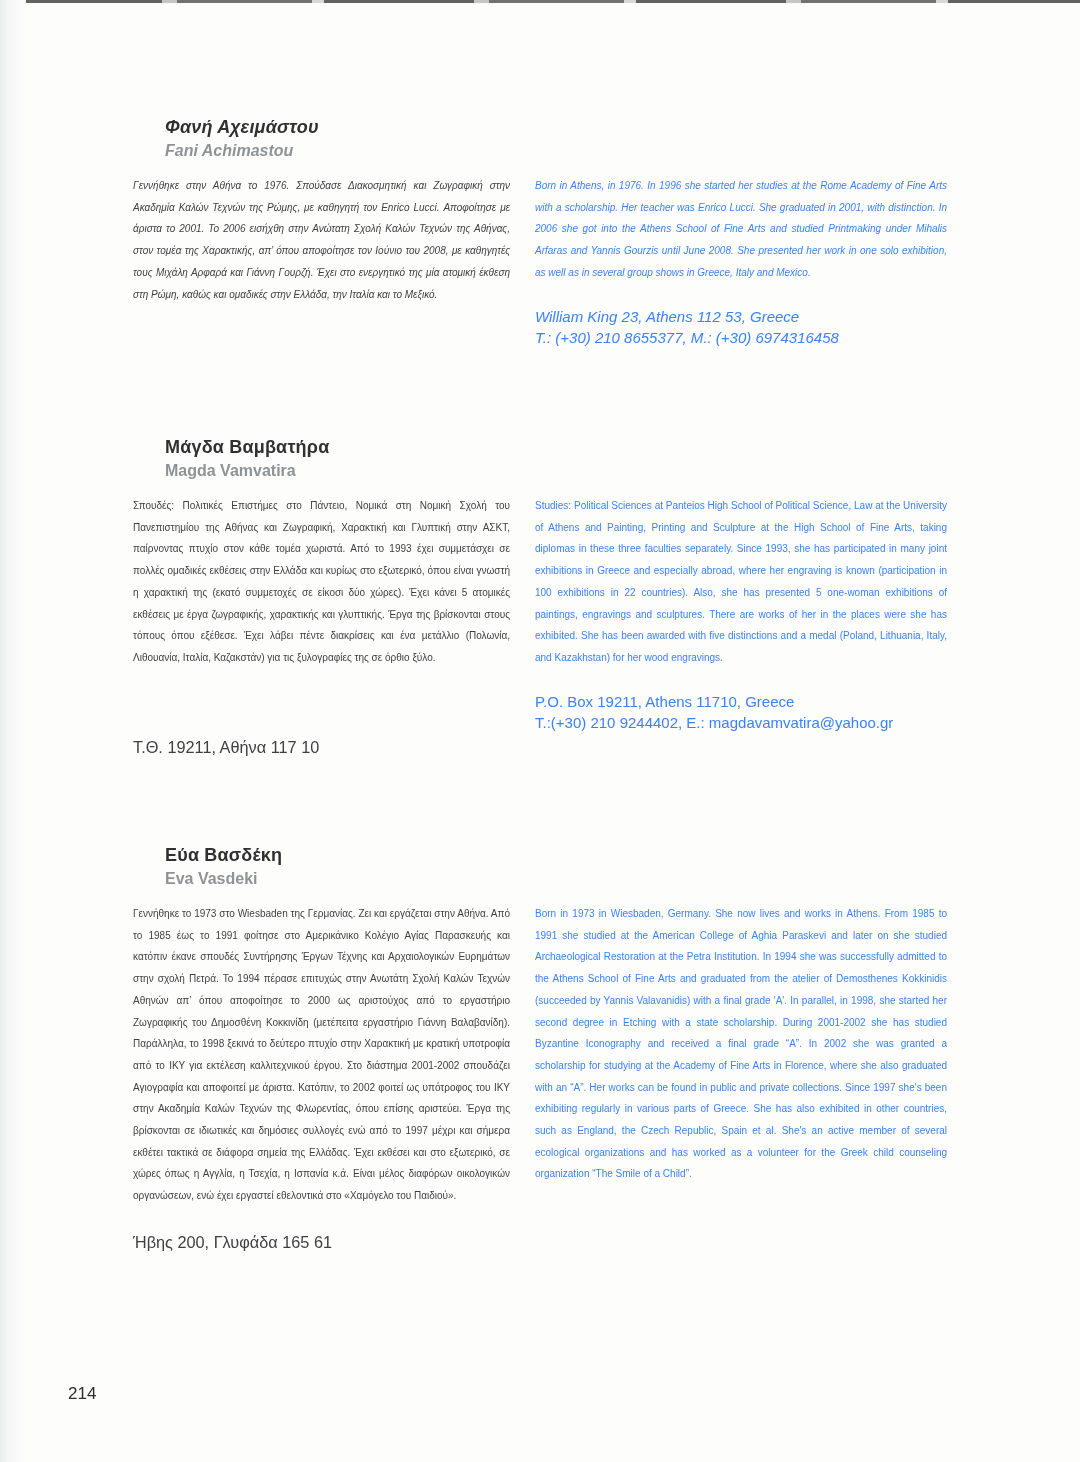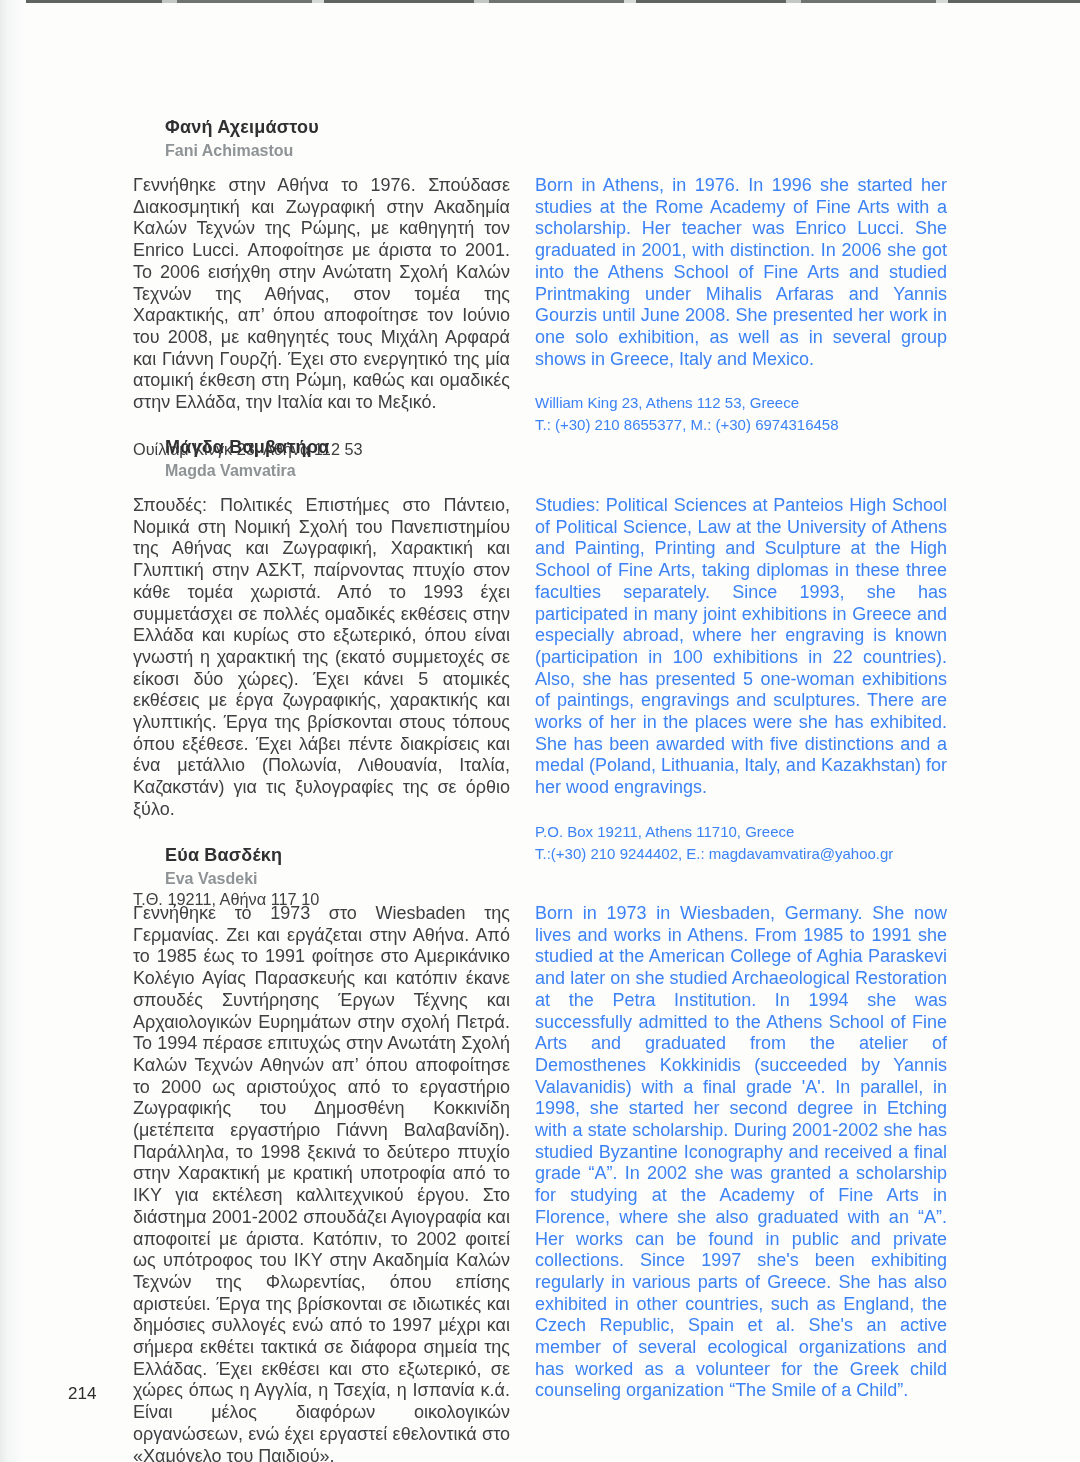--- a/index.html
+++ b/index.html
@@ -26,50 +26,49 @@
 
   .entry { position: absolute; left: 133px; width: 814px; }
   .entry-header { margin-left: 32px; margin-bottom: 15px; }
   .name-gr { font-size: 18px; font-weight: bold; color: #303032; letter-spacing: .2px; }
   .name-en { font-size: 16px; font-weight: bold; color: #8e9396; margin-top: 4px; }
 
   .cols { display: flex; gap: 25px; }
   .col-gr { width: 377px; color: #3f3f42; }
   .col-en { width: 412px; color: #3b82f6; }
 
-  .bio { font-size: 18px; line-height: 21.7px; text-align: justify; }
+  .bio { font-size: 10px; line-height: 21.7px; text-align: justify; }
   .address { margin-top: 26px; font-size: 16.3px; }
   .address.tall { margin-top: 69px; }
   .contact { margin-top: 22px; font-size: 15px; line-height: 21.7px; }
   .contact div { white-space: nowrap; }
 
   .page-number {
     position: absolute; left: 68px; top: 1384px;
     font-size: 17px; color: #2d2d2e;
   }
-  .entry-1 { top: 117px; }
+  .entry-1 { top: 117px; font-style: italic; }
   .entry-2 { top: 437px; }
   .entry-3 { top: 845px; }
 </style>
 </head>
 <body>
 
 <div class="page">
   <div class="top-edge"></div>
   <div class="left-edge"></div>
 
   <div class="entry entry-1">
     <div class="entry-header">
       <div class="name-gr">Φανή Αχειμάστου</div>
       <div class="name-en">Fani Achimastou</div>
     </div>
     <div class="cols">
       <div class="col-gr">
         <div class="bio">Γεννήθηκε στην Αθήνα το 1976. Σπούδασε Διακοσμητική και Ζωγραφική στην Ακαδημία Καλών Τεχνών της Ρώμης, με καθηγητή τον Enrico Lucci. Αποφοίτησε με άριστα το 2001. Το 2006 εισήχθη στην Ανώτατη Σχολή Καλών Τεχνών της Αθήνας, στον τομέα της Χαρακτικής, απ’ όπου αποφοίτησε τον Ιούνιο του 2008, με καθηγητές τους Μιχάλη Αρφαρά και Γιάννη Γουρζή. Έχει στο ενεργητικό της μία ατομική έκθεση στη Ρώμη, καθώς και ομαδικές στην Ελλάδα, την Ιταλία και το Μεξικό.</div>
-        <div class="address">Ουίλιαμ Κίνγκ 23, Αθήνα 112 53</div>
       </div>
       <div class="col-en">
         <div class="bio">Born in Athens, in 1976. In 1996 she started her studies at the Rome Academy of Fine Arts with a scholarship. Her teacher was Enrico Lucci. She graduated in 2001, with distinction. In 2006 she got into the Athens School of Fine Arts and studied Printmaking under Mihalis Arfaras and Yannis Gourzis until June 2008. She presented her work in one solo exhibition, as well as in several group shows in Greece, Italy and Mexico.</div>
         <div class="contact">
           <div>William King 23, Athens 112 53, Greece</div>
           <div>T.: (+30) 210 8655377, M.: (+30) 6974316458</div>
         </div>
       </div>
     </div>
   </div>

